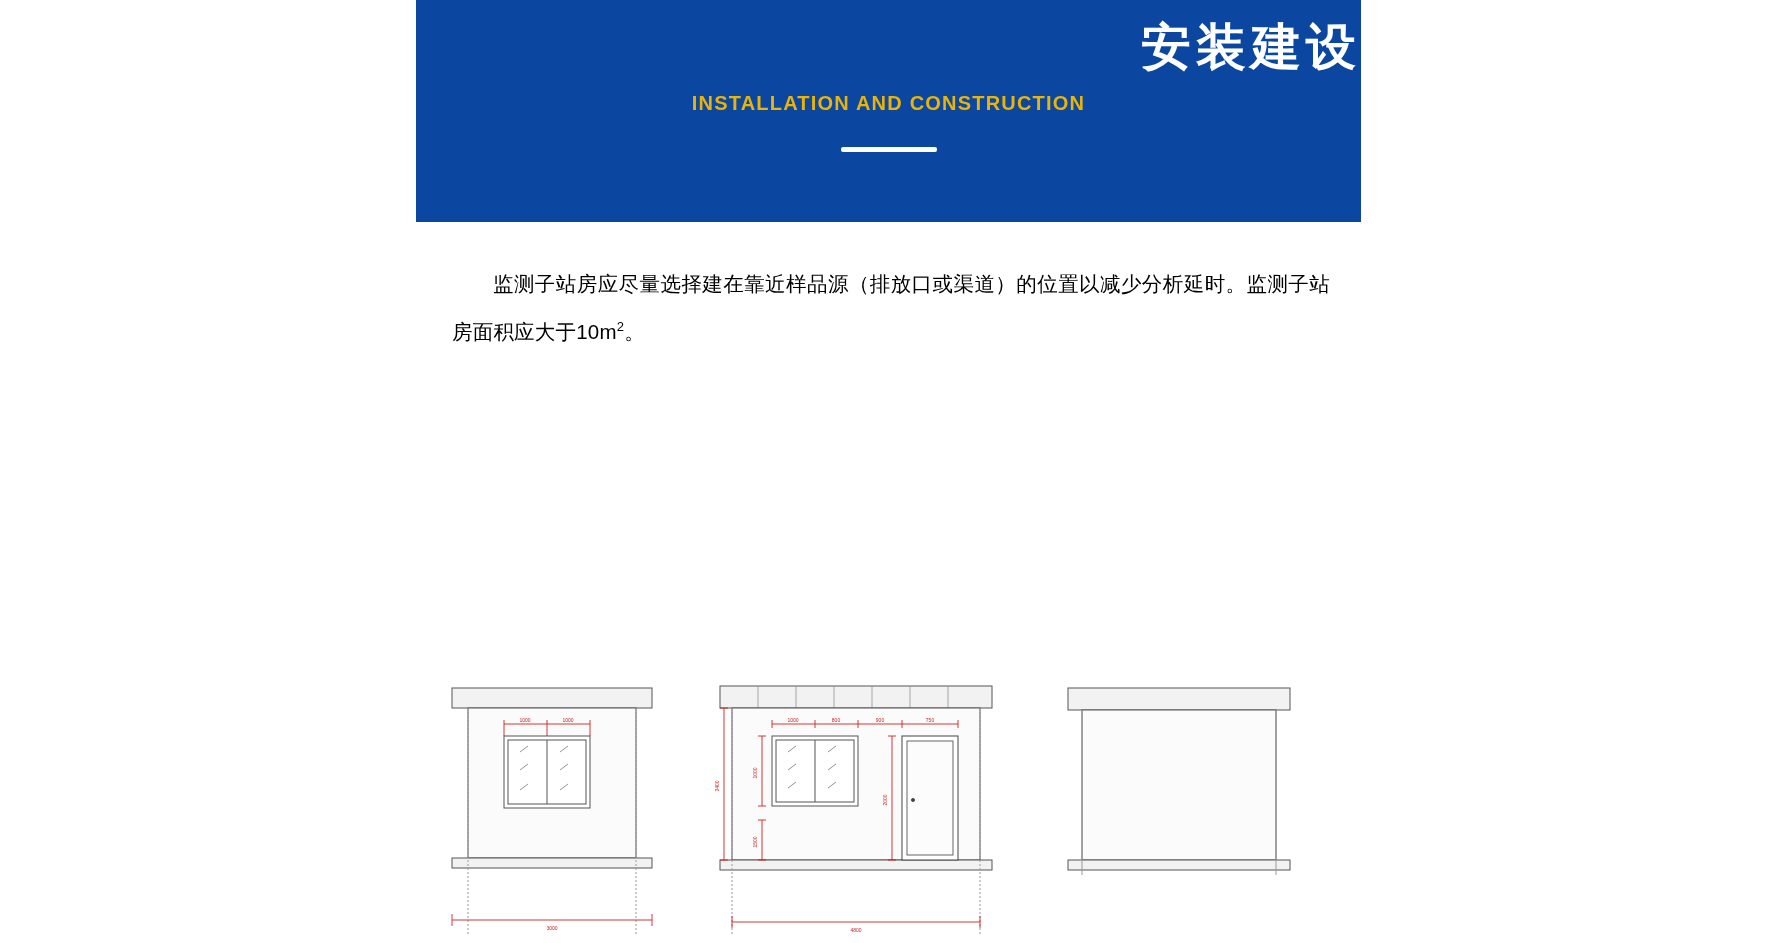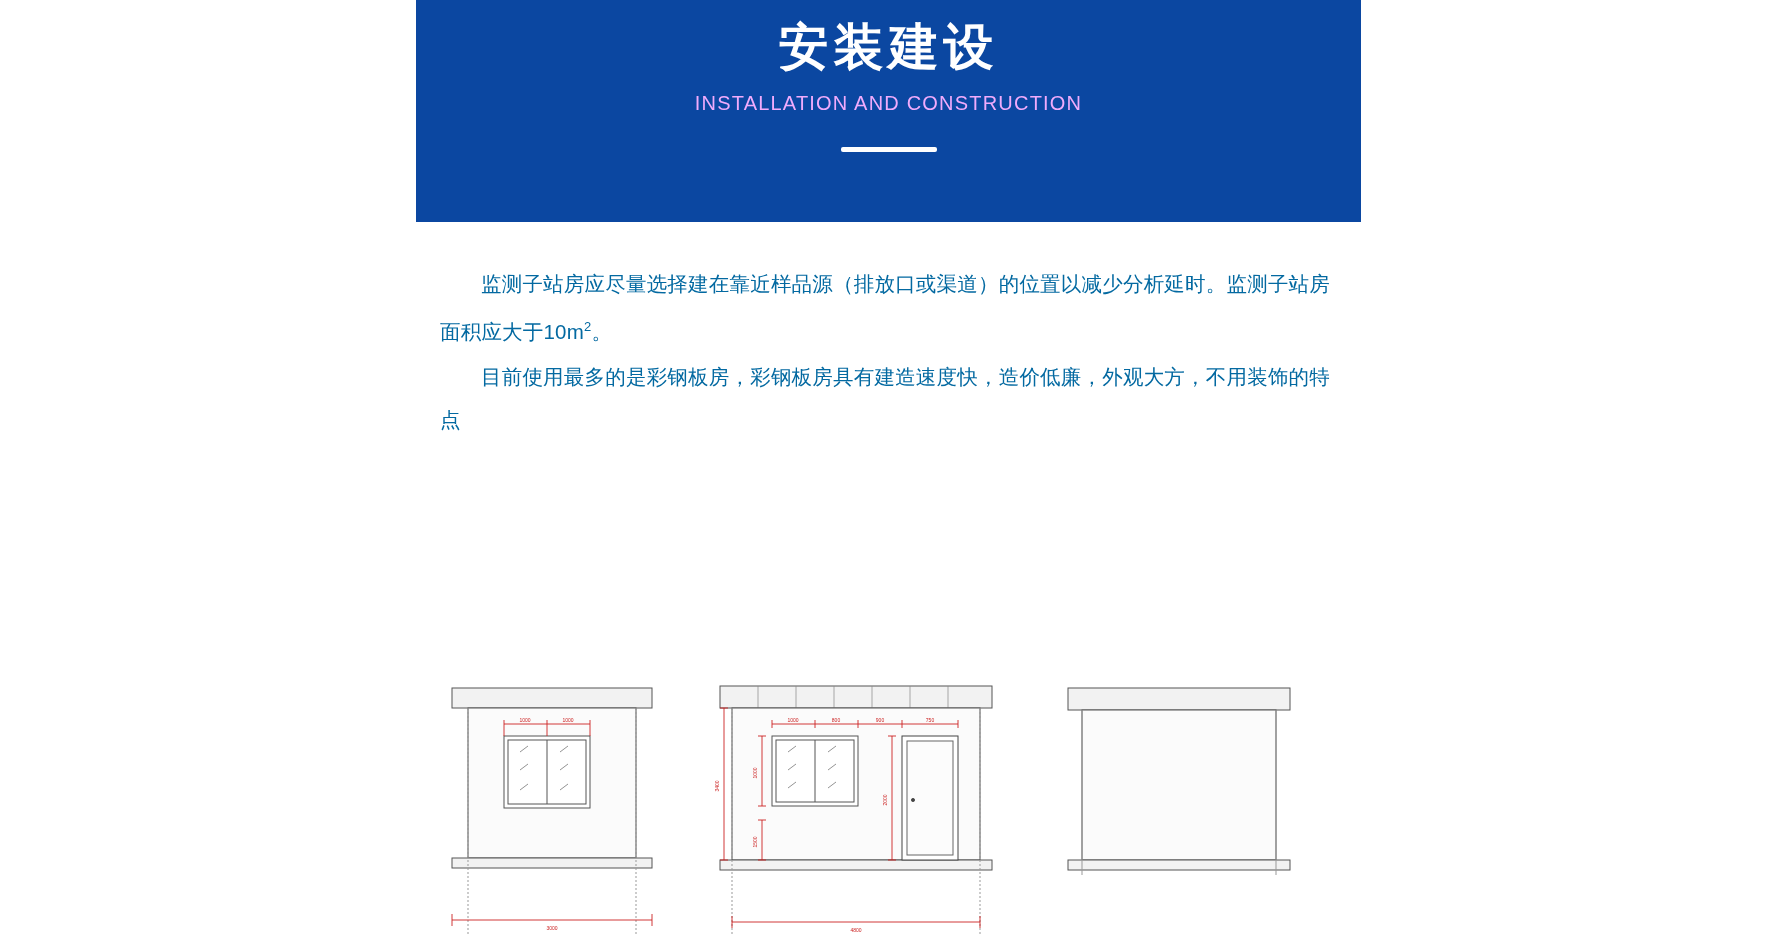--- a/index.html
+++ b/index.html
@@ -28,27 +28,28 @@
     box-sizing: border-box;
     padding-top: 14px;
   }
   .banner-title {
     color: #ffffff;
     font-size: 50px;
     font-weight: bold;
     letter-spacing: 5px;
     line-height: 1.35;
     margin: 0;
+    text-align: right;
   }
   .banner-subtitle {
-    color: #f0abfc;
+    color: #eab308;
     font-size: 20px;
     letter-spacing: 1.2px;
     margin-top: 10px;
-    font-weight: 400;
+    font-weight: 700;
   }
   .banner-rule {
     width: 96px;
     height: 5px;
     background: #ffffff;
     margin: 32px auto 0 auto;
     border-radius: 2px;
   }
 
   
@@ -61,22 +62,22 @@
   .section-title {
     font-size: 39px;
     font-weight: bold;
     color: #1d1d1d;
     margin: 0 0 16px 0;
     letter-spacing: 1px;
   }
   .para {
     font-size: 20.5px;
     line-height: 43px;
-    color: #0369a1;
-    margin: 0 0 2px 0;
+    color: #000000;
+    margin: 0 0 2px 12px;
     text-indent: 2em;
     text-align: justify;
     letter-spacing: 0.2px;
   }
   .sup {
     font-size: 13px;
     vertical-align: super;
   }
 
   
@@ -104,21 +105,20 @@
   <div class="banner-title">安装建设</div>
   <div class="banner-subtitle">INSTALLATION AND CONSTRUCTION</div>
   <div class="banner-rule"></div>
 </div>
 
 <div class="article">
 
   <p class="para"><span>监测子站房应尽量选择建在靠近样品源（排放口或渠道）的位置以减少分析延时。监测子站房面积应大于10m</span><span class="sup">2</span><span>。</span></p>
 
 
-  <p class="para">目前使用最多的是彩钢板房，彩钢板房具有建造速度快，造价低廉，外观大方，不用装饰的特点</p>
 </div>
 
 <div class="drawings">
 
   <div class="drawing d1">
     <svg width="240" height="263" viewBox="0 0 240 263">
       <g fill="none" stroke="#555" stroke-width="1">
 
         <rect x="12" y="8" width="200" height="20" fill="#f2f2f2"></rect>
 

